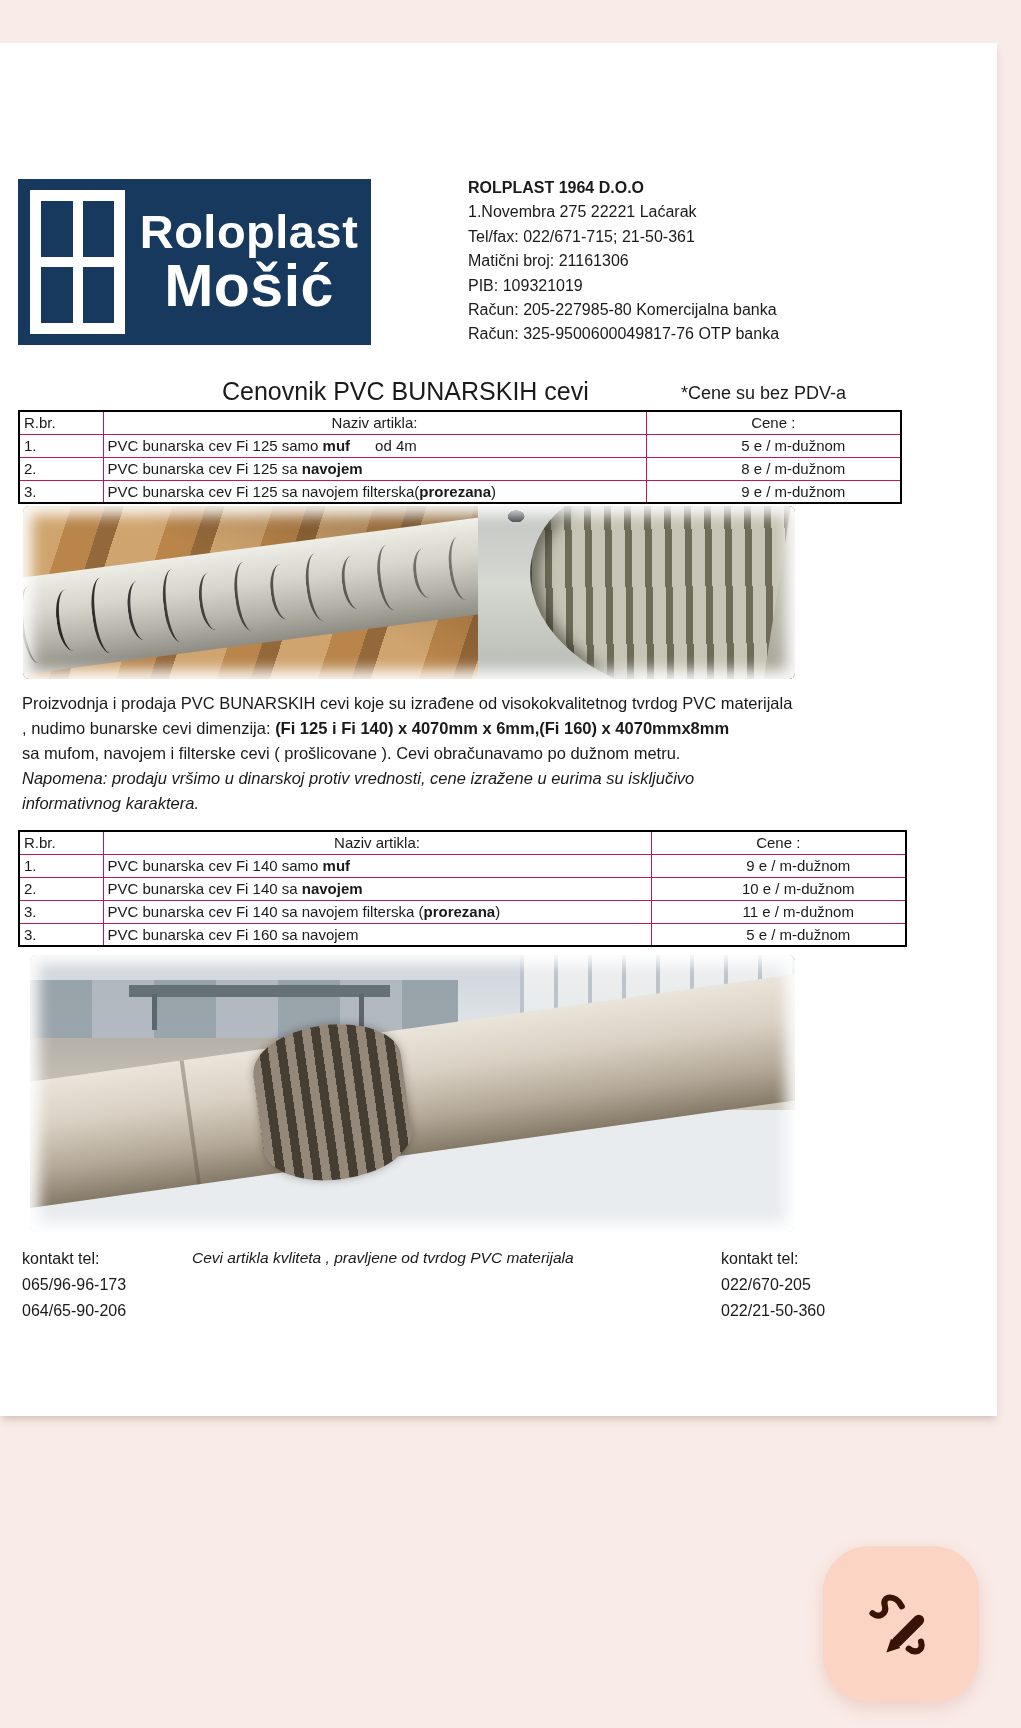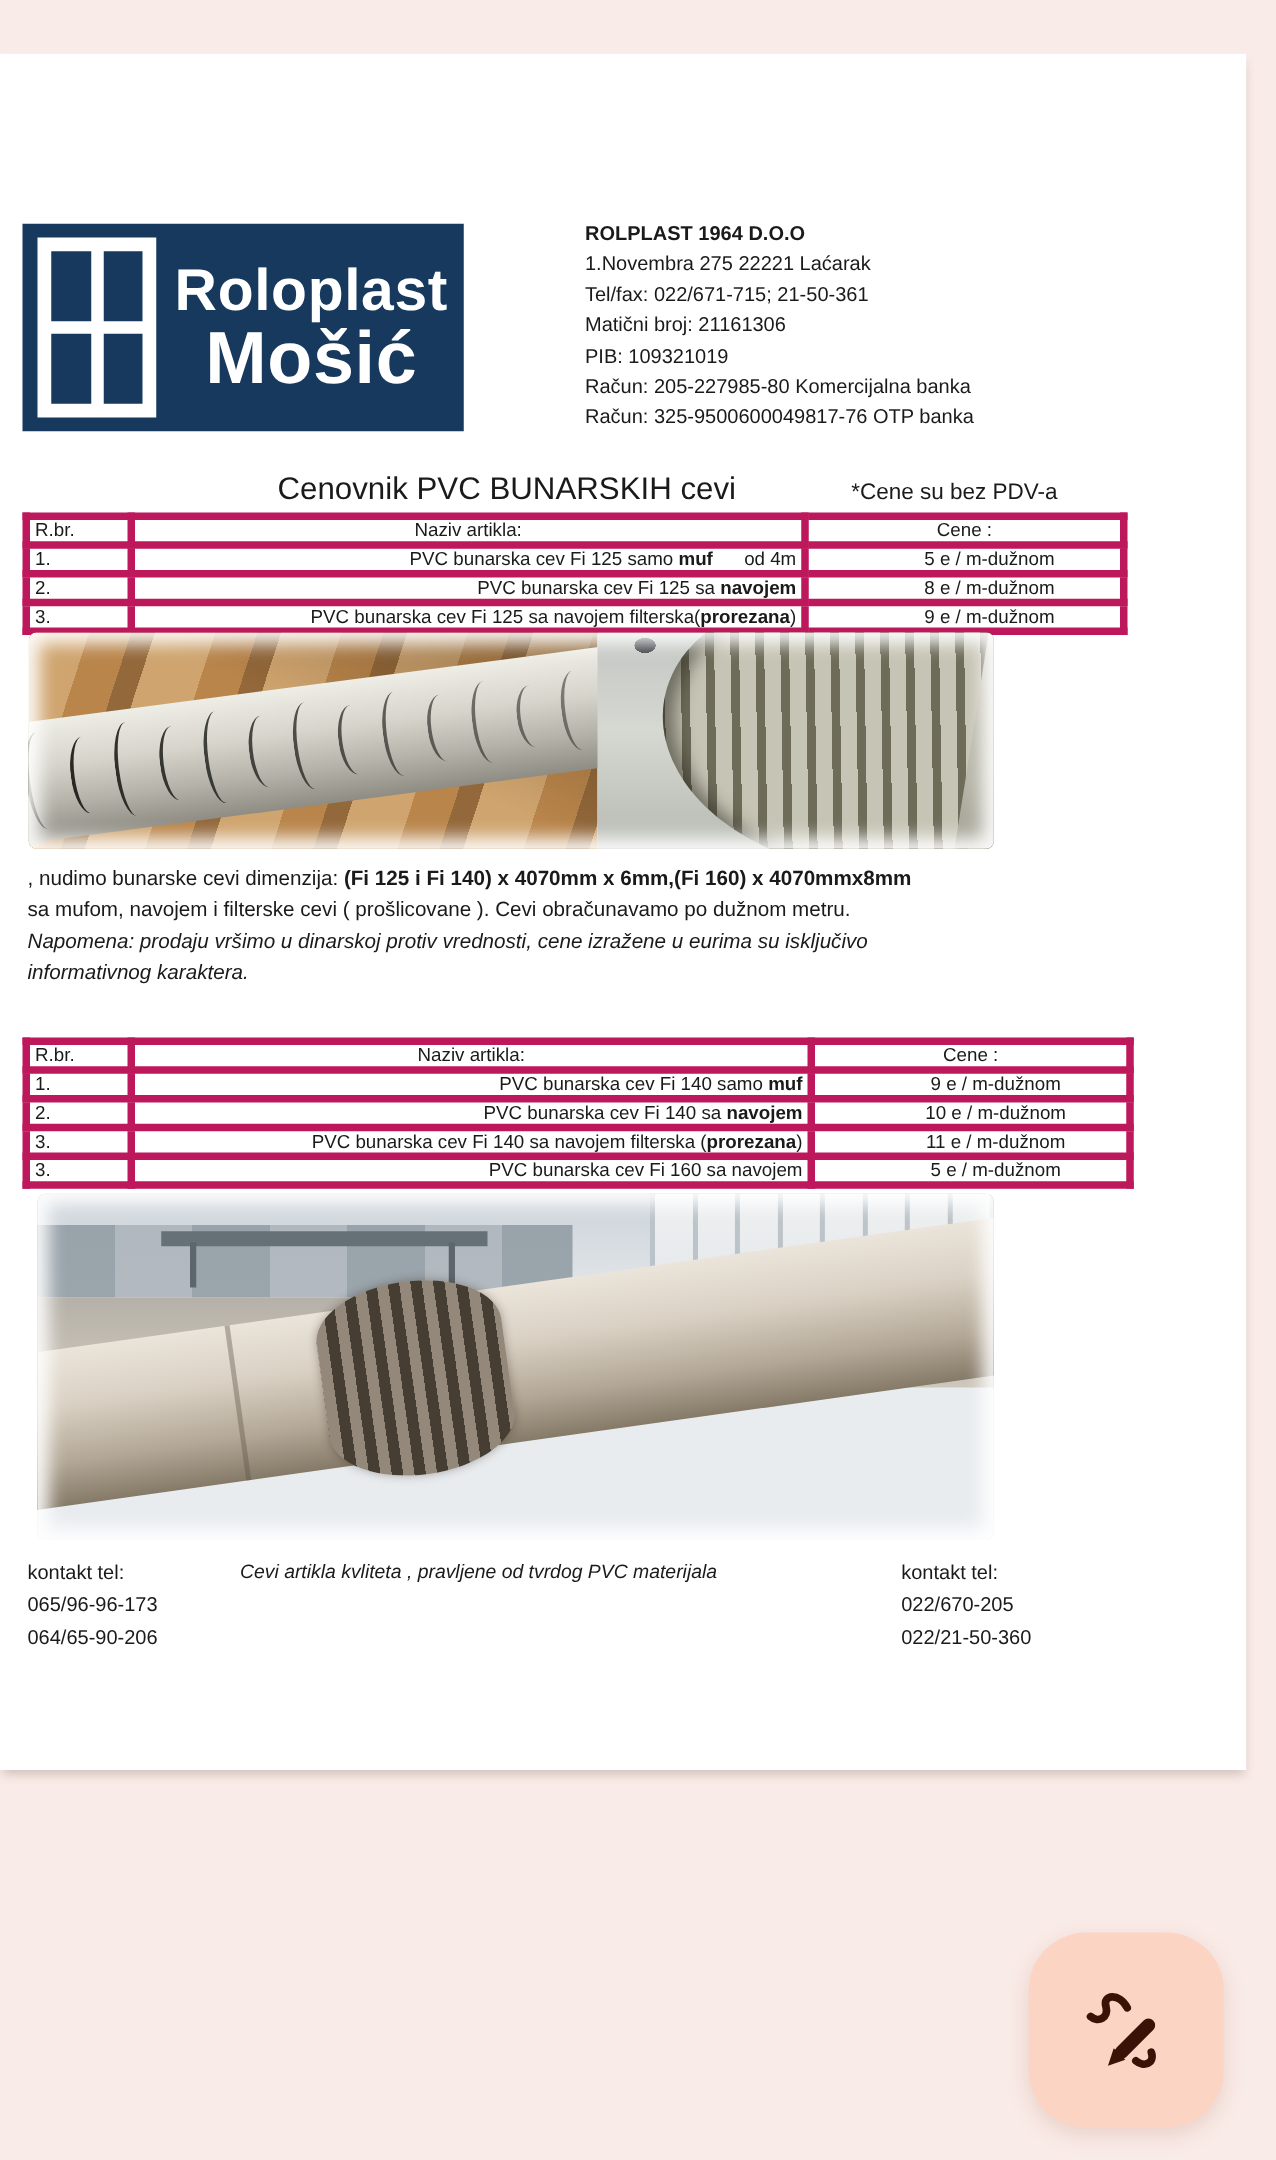--- a/index.html
+++ b/index.html
@@ -23,25 +23,25 @@
   
   .company{position:absolute;left:468px;top:133px;font-size:16px;line-height:24.4px;white-space:nowrap;}
   .company .b{font-weight:bold;}
 
   
   .doc-title{position:absolute;left:222px;top:334px;font-size:25px;}
   .vat-note{position:absolute;left:681px;top:340px;font-size:18px;font-weight:normal;}
 
   
   table.price{position:absolute;border-collapse:collapse;table-layout:fixed;font-size:15px;}
-  table.price th,table.price td{border:6px solid #be185d;padding:0 4px;height:23px;white-space:pre-wrap;overflow:hidden;}
+  table.price th,table.price td{border:1px solid #be185d;padding:0 4px;height:23px;white-space:pre-wrap;overflow:hidden;}
   table.price{border:2px solid #000;}
   table.price th{font-weight:normal;text-align:center;}
   table.price th.c-num, table.price td.c-num{text-align:left;}
-  table.price td.c-name{text-align:right;}
+  table.price td.c-name{text-align:left;}
   table.price td.c-price{text-align:center;padding-left:44px;}
   #table1{left:18px;top:367px;width:884px;}
   #table2{left:18px;top:787px;width:889px;}
   .c-num{width:84px;}  .c-price{width:255px;}
 
   
   .photo{position:absolute;overflow:hidden;border-radius:6px;}
   .photo::after{content:"";position:absolute;inset:0;border-radius:6px;
                 box-shadow:inset 0 0 14px 9px rgba(255,255,255,.92);pointer-events:none;}
   #photo1{left:23px;top:463px;width:772px;height:173px;}
@@ -184,20 +184,21 @@
             <span class="slit" style="left: 410px; height: 50.8px; top: 22.6px; opacity: 0.56;"></span>
             <span class="slit" style="left: 446px; height: 63.6px; top: 16.2px; opacity: 0.52;"></span>
           </div>
       </div>
       <div class="p1-right">
         <div class="p1-thread"></div>
       </div>
     </div>
 
     <div class="desc">
+      <div>Proizvodnja i prodaja PVC BUNARSKIH  cevi koje su izrađene od visokokvalitetnog tvrdog PVC materijala</div>
       <div><span>, nudimo bunarske cevi dimenzija: </span><span class="b">(Fi 125 i Fi 140)  x 4070mm x 6mm,(Fi 160) x 4070mmx8mm</span></div>
       <div> sa mufom, navojem i filterske cevi ( prošlicovane ). Cevi obračunavamo po dužnom metru.</div>
       <div class="note">Napomena: prodaju vršimo  u dinarskoj protiv vrednosti, cene izražene u eurima su isključivo informativnog karaktera.</div>
     </div>
 
     <table class="price" id="table2">
       <colgroup>
           <col class="c-num">
           <col>
           <col class="c-price">

